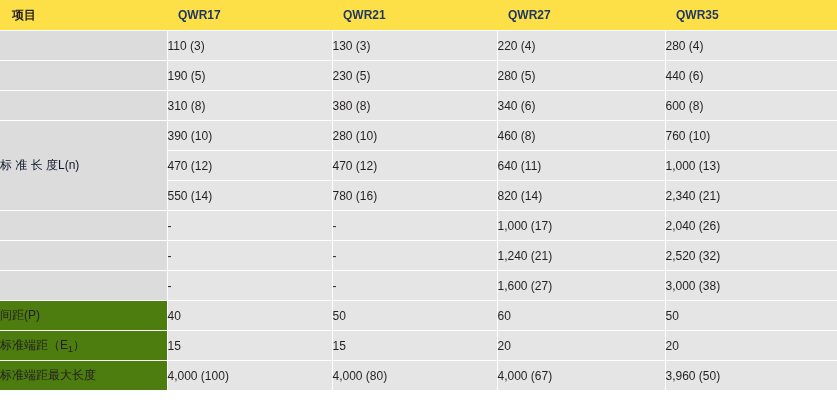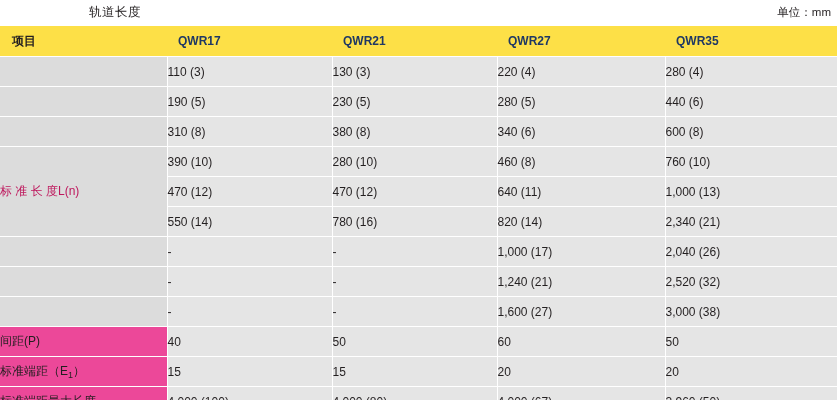--- a/index.html
+++ b/index.html
@@ -81,34 +81,34 @@
     color: #1f3864;
     font-weight: bold;
   }
 
   tbody tr td {
     height: 29px;
   }
 
   
   td.label {
-    background: #ec4899;
+    background: #4d7c0f;
     padding-left: 12px;
     font-size: 12px;
     color: #231f20;
     border-right: 1px solid #ffffff;
   }
   td.label.blank {
     background: #dcdcdc;
   }
   td.label-span {
     background: #dcdcdc;
     padding-left: 12px;
     font-size: 12px;
-    color: #be185d;
+    color: #0f172a;
     vertical-align: middle;
     border-right: 1px solid #ffffff;
   }
 
   
   td.value {
     background: #e5e5e5;
     padding-left: 11px;
     font-size: 12px;
     color: #231f20;
@@ -124,24 +124,20 @@
   .sub {
     font-size: 9px;
     vertical-align: sub;
   }
 </style>
 </head>
 <body>
 
 <div class="page">
 
-  <div class="caption-row">
-    <div class="caption-title">轨道长度</div>
-    <div class="caption-unit">单位：mm</div>
-  </div>
 
   <table class="spec">
     <colgroup>
       <col class="c0">
         <col class="c1">
         <col class="c2">
         <col class="c3">
         <col class="c4">
     </colgroup>
     <thead>

